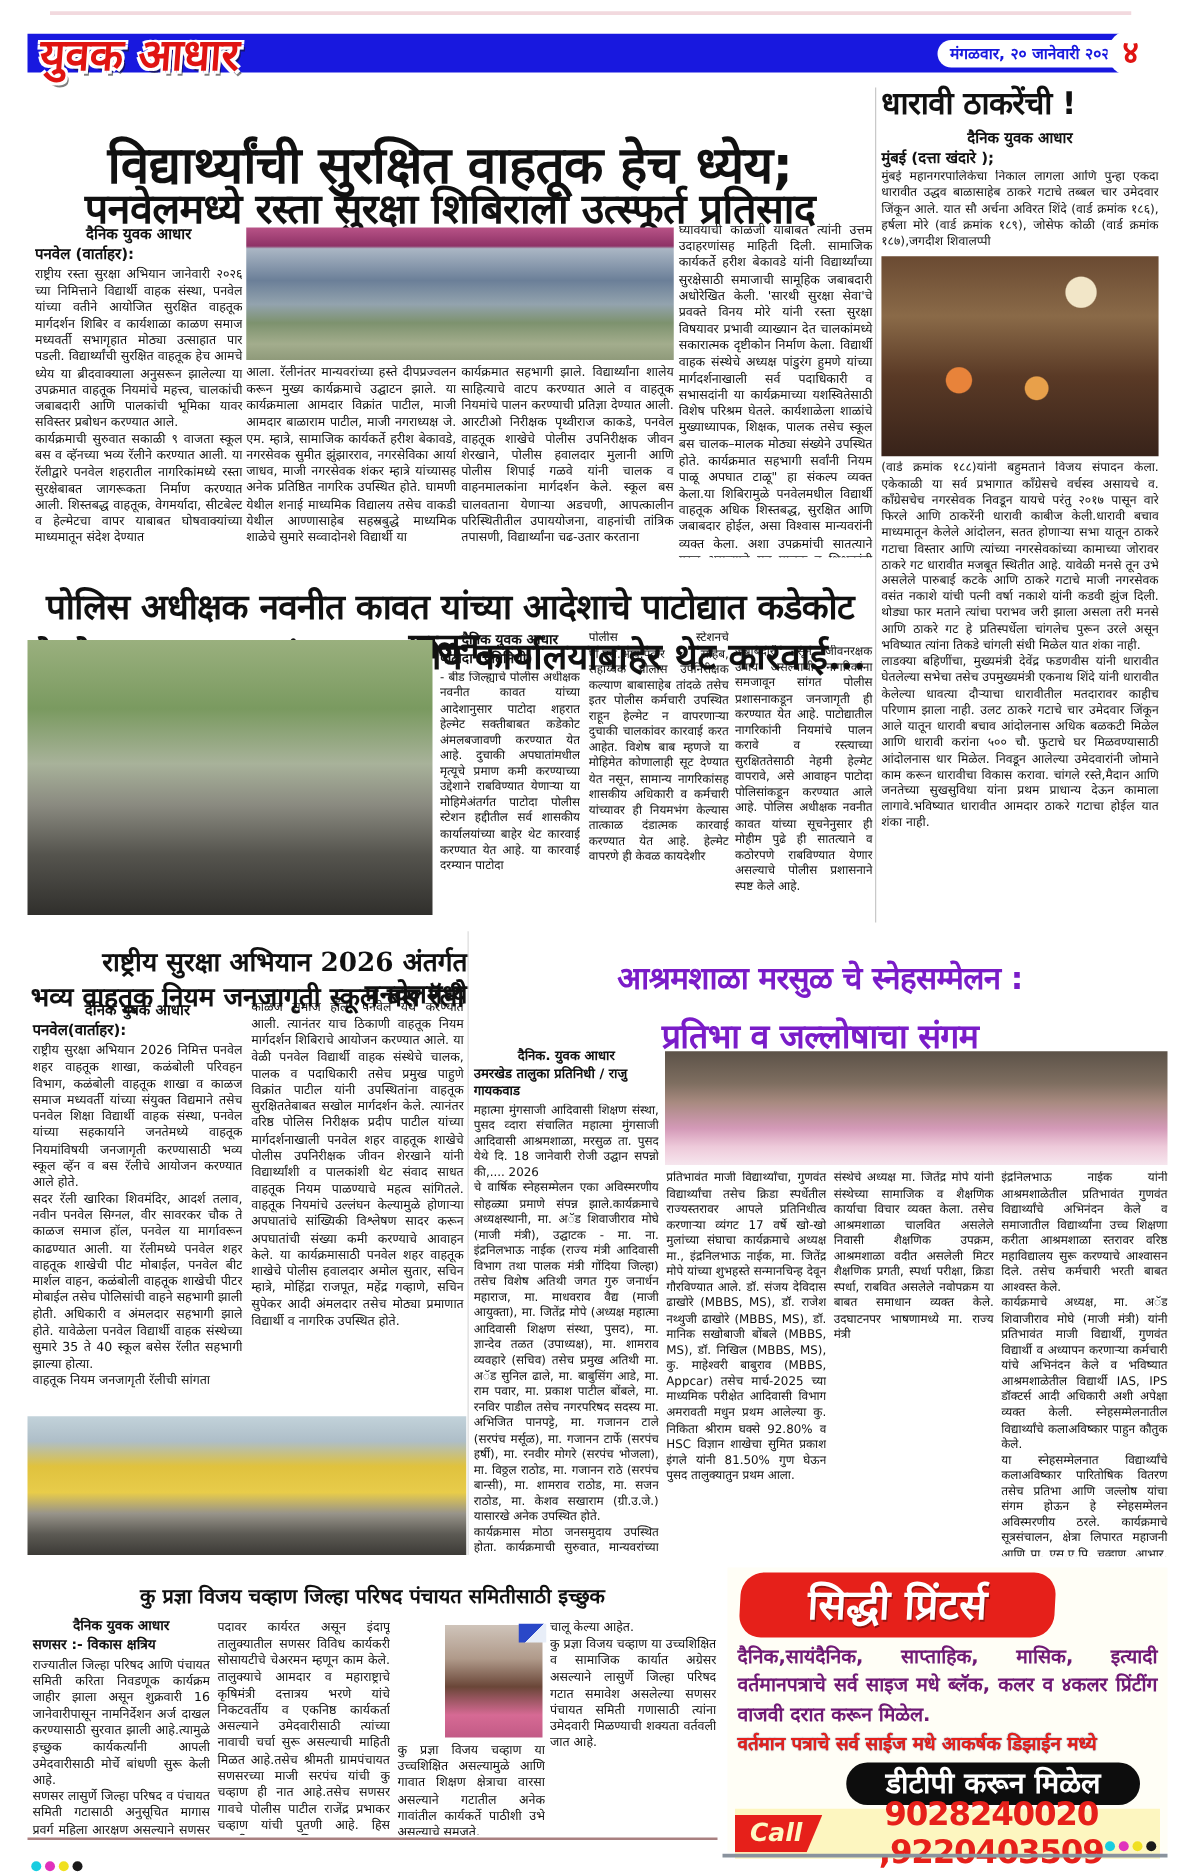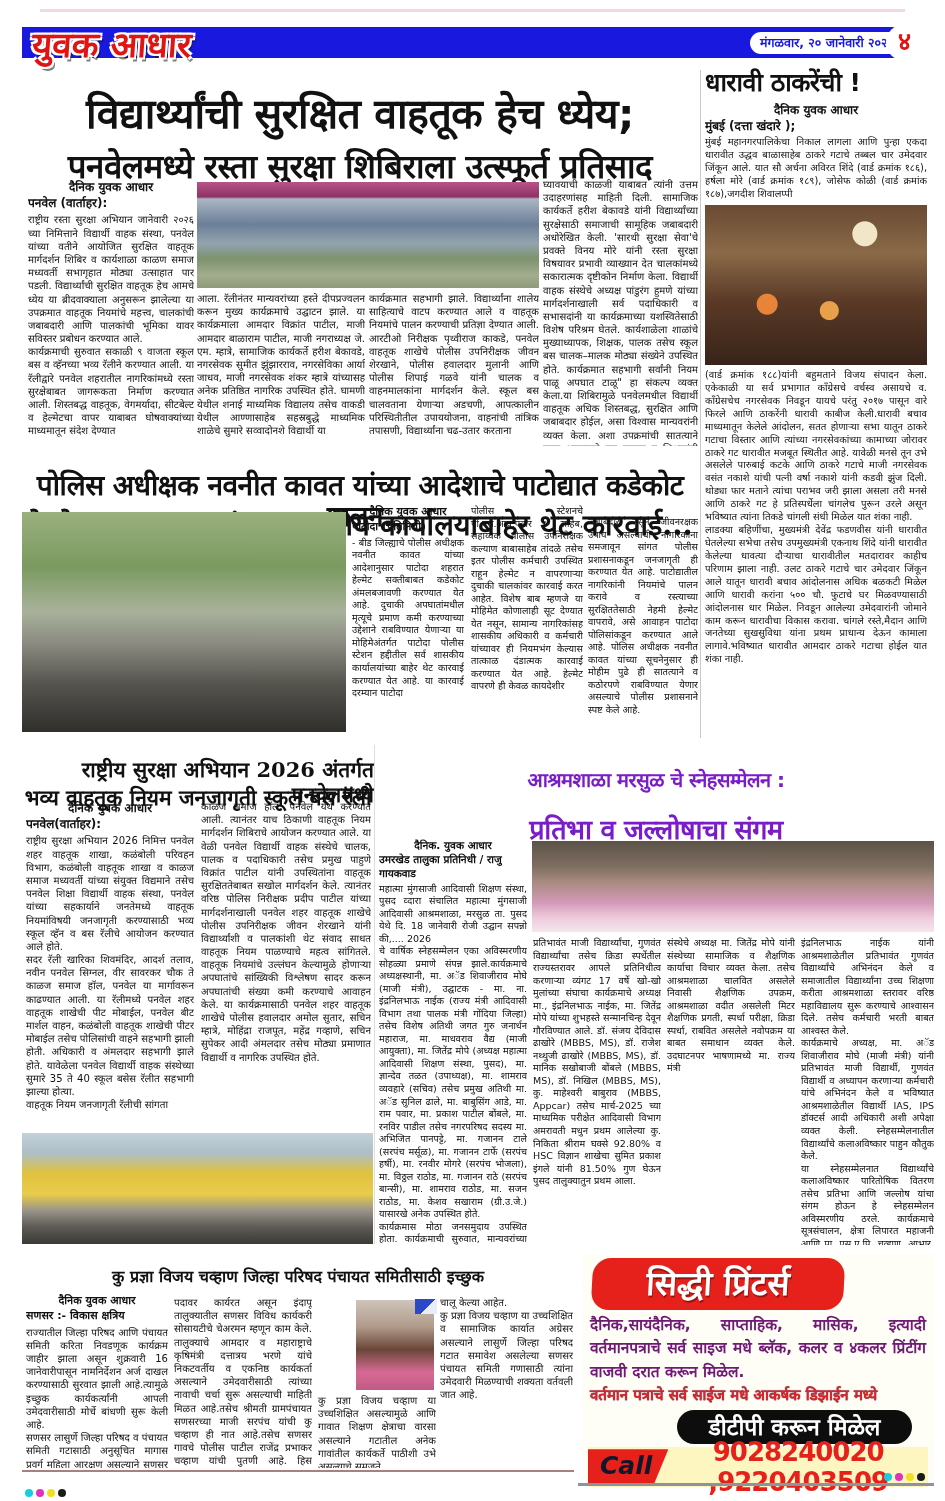--- a/index.html
+++ b/index.html
@@ -21,21 +21,21 @@
   
   .bodytext{font-size:10px;line-height:1.32;text-align:justify;white-space:pre-line;overflow:hidden;}
   .byline{font-weight:bold;font-size:12px;line-height:1.35;text-align:center;}
   .dateline{font-weight:bold;font-size:12px;line-height:1.35;margin-bottom:2px;}
   .sans-head{font-family:"DejaVu Sans",sans-serif;font-weight:800;text-align:center;letter-spacing:-.5px;}
   .serif-head{font-family:"DejaVu Serif",serif;font-weight:700;text-align:center;}
   .photo{overflow:hidden;}
   .vrule{width:1px;background:#c9c9c9;}
 
   
-  .t-h1{left:22px;top:65px;width:676px;font-size:41px;line-height:1.12;}
+  .t-h1{left:22px;top:83px;width:676px;font-size:41px;line-height:1.12;}
   .t-h2{left:22px;top:122px;width:676px;font-size:33px;line-height:1.1;}
   .t-col1{left:28px;top:179px;width:166px;height:267px;overflow:hidden;}
   .t-photo{left:197px;top:182px;width:342px;height:106px;
      background:linear-gradient(180deg,#b85387 0%,#8e3266 14%,#aab6c4 16%,#6b7f98 40%,#93a3ae 58%,#7d926e 72%,#a3ad8d 88%,#8f9a7a 100%);}
   .t-col2{left:197px;top:292px;width:168px;height:154px;}
   .t-col3{left:369px;top:292px;width:170px;height:154px;}
   .t-col4{left:543px;top:178px;width:155px;height:268px;}
 
   .vrule-main{left:700px;top:70px;height:668px;}
 
@@ -63,21 +63,21 @@
   
   .r-h1{left:22px;top:741px;width:352px;font-size:21px;line-height:1.15;text-align:right;}
   .r-h2{left:22px;top:769px;width:352px;font-size:21px;line-height:1.15;}
   .r-col1{left:26px;top:800px;width:168px;height:331px;overflow:hidden;}
   .r-col2{left:201px;top:800px;width:170px;height:331px;}
   .r-photo{left:22px;top:1133px;width:351px;height:111px;
      background:linear-gradient(180deg,#c2d2da 0%,#aebec8 18%,#e0c23e 36%,#e8cc4a 55%,#98948a 70%,#5c5a54 85%,#3c3a36 100%);}
   .vrule-rally{left:374px;top:745px;height:499px;background:#ddd;}
 
   
-  .a-h1{left:378px;top:756px;width:556px;font-size:20px;color:#7a1cc8;line-height:1.1;margin-top:13px;}
+  .a-h1{left:378px;top:756px;width:556px;font-size:25px;color:#7a1cc8;line-height:1.1;margin-top:13px;}
   .a-h2{left:378px;top:793px;width:556px;font-size:27px;color:#7a1cc8;line-height:1.1;}
   .a-col1{left:379px;top:838px;width:148px;height:407px;overflow:hidden;}
   .a-col1 .byline,.a-col1 .dateline{font-size:10.5px;}
   .a-photo{left:532px;top:841px;width:402px;height:91px;
      background:linear-gradient(180deg,#5c5248 0%,#7e6e60 28%,#a88a80 45%,#d49ab8 68%,#eecada 84%,#f6e6ee 100%);}
   .a-col2{left:533px;top:937px;width:128px;height:308px;}
   .a-col3{left:667px;top:937px;width:128px;height:308px;}
   .a-col4{left:801px;top:937px;width:133px;height:308px;}
   .ashram-text{font-size:9.5px;}
 
@@ -97,21 +97,21 @@
   .ad{left:582px;top:1254px;width:352px;height:228px;background:#fffef6;}
   .ad-banner{margin:4px 90px 2px 10px;height:52px;background:#e6201a;border-radius:18px;
      color:#fff;font-size:33px;font-weight:800;text-align:center;line-height:52px;
      text-shadow:1px 2px 0 rgba(0,0,0,.35);transform:skewX(-3deg);}
   .ad-line1{color:#701a75;font-weight:bold;font-size:15.5px;line-height:1.5;padding:2px 8px 0 8px;text-align:justify;}
   .ad-line2{color:#e6201a;font-weight:bold;font-size:15px;line-height:1.4;padding:1px 8px;
      text-shadow:0 0 1px #283878;}
   .ad-pill{margin:3px auto 3px 95px;width:235px;height:34px;background:#0d0d0d;border-radius:18px;
      color:#fff;font-size:23px;font-weight:800;text-align:center;line-height:34px;}
   .ad-row{display:flex;margin:2px 6px 0 6px;height:40px;background:#fdf6c0;align-items:center;}
-  .ad-call{background:#e6201a;color:#0f172a;font-size:25px;font-weight:800;font-style:italic;
+  .ad-call{background:#e6201a;color:#fef9c3;font-size:20px;font-weight:800;font-style:italic;
      padding:2px 16px 4px 12px;clip-path:polygon(0 0,100% 0,82% 100%,0 100%);}
   .ad-phones{flex:1;color:#e6201a;font-size:26px;font-weight:800;text-align:center;letter-spacing:-1px;}
 
   
   .hrule-left{left:22px;top:1470px;width:552px;height:2px;background:#a98080;}
   .hrule-right{left:578px;top:1483px;width:356px;height:3px;background:#8a939e;}
   .dots{display:flex;gap:3px;}
   .dot{width:8px;height:8px;border-radius:50%;}
   .dot-c{background:#18cde0;} .dot-m{background:#e032bc;} .dot-y{background:#f0e020;} .dot-k{background:#1a1a1a;}
   .dots-left{left:25px;top:1489px;}

